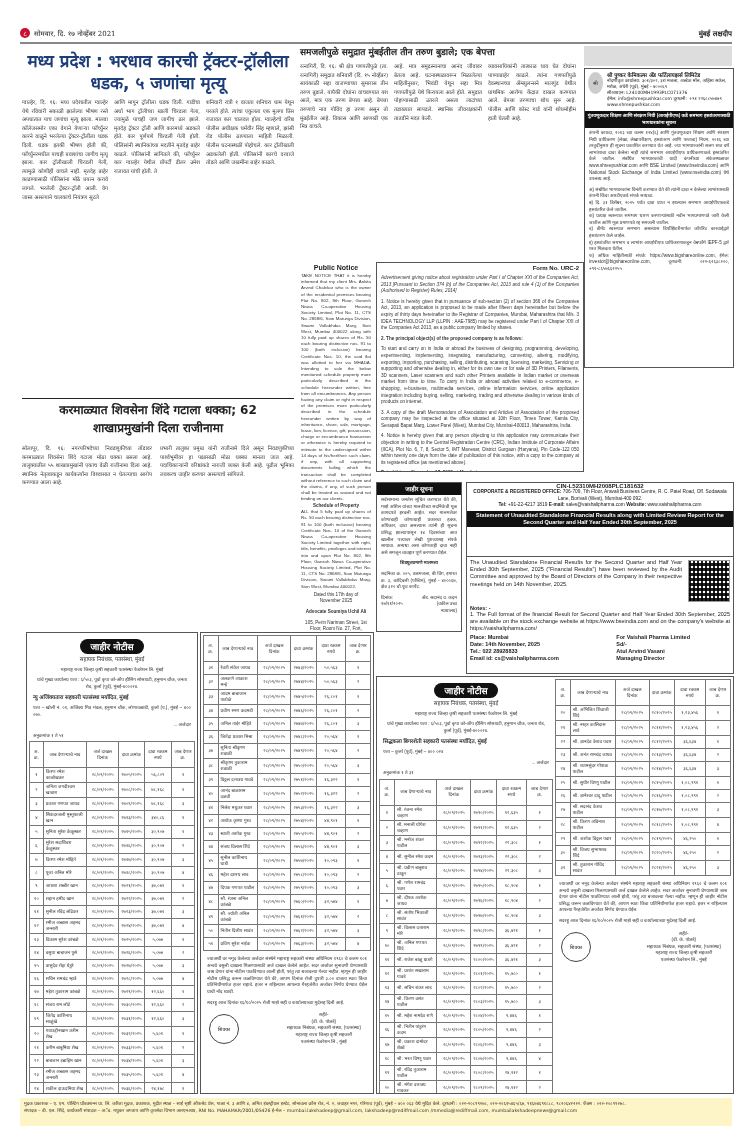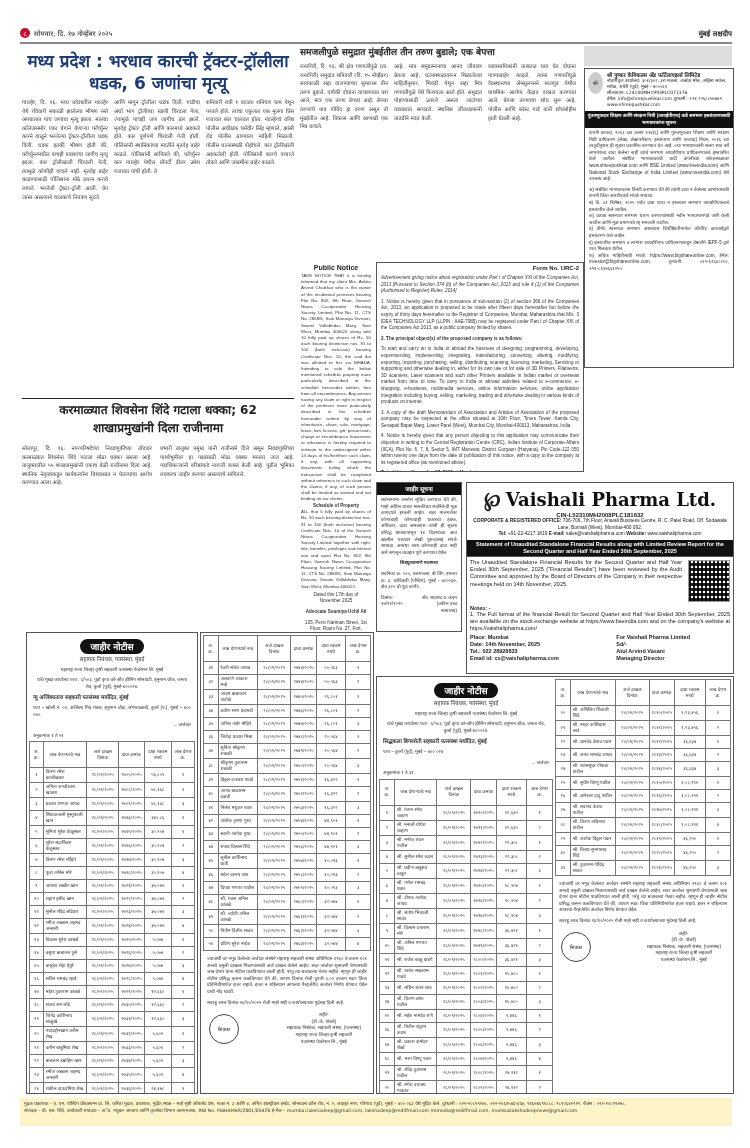--- a/index.html
+++ b/index.html
@@ -26,27 +26,27 @@
 .footer{position:absolute;left:20px;top:1098px;width:712px;height:28px;background:#fdf5c8;font-size:4.6px;line-height:6.5px;padding:3px 4px;color:#333;font-family:"DejaVu Sans",sans-serif}
 .vlogo{font-family:"DejaVu Serif",serif;font-size:28px;color:#111}
 .seal{display:inline-flex;width:30px;height:30px;border:1px solid #444;border-radius:50%;align-items:center;justify-content:center;font-size:5px}
 </style>
 </head>
 <body>
 
 <div class="hdr">
   <div class="hdr-left">
     <span class="pgnum">८</span>
-    <span>सोमवार, दि. १७ नोव्हेंबर २०२५</span>
+    <span>सोमवार, दि. १७ नोव्हेंबर 2021</span>
   </div>
   <span class="masthead">मुंबई लक्षदीप</span>
 </div>
 <div class="rule"></div>
 
-<div class="h1" style="left:22px;top:50px;width:272px;font-size:17px;line-height:22px">मध्य प्रदेश : भरधाव कारची ट्रॅक्टर-ट्रॉलीला धडक, 6 जणांचा मृत्यू</div>
+<div class="h1" style="left:22px;top:50px;width:272px;font-size:17px;line-height:22px">मध्य प्रदेश : भरधाव कारची ट्रॅक्टर-ट्रॉलीला धडक, ५ जणांचा मृत्यू</div>
 <div class="col" style="left:22px;top:98px;width:86px;height:280px;overflow:hidden">ग्वाल्हेर, दि. १६: मध्य प्रदेशातील ग्वाल्हेर येथे रविवारी सकाळी झालेल्या भीषण रस्ते अपघातात पाच जणांचा मृत्यू झाला. मालवा कॉलेजसमोर एका वेगाने येणाऱ्या फॉर्च्युनर कारने वाळूने भरलेल्या ट्रॅक्टर-ट्रॉलीला धडक दिली. धडक इतकी भीषण होती की, फॉर्च्युनरमधील पाचही प्रवाशांचा जागीच मृत्यू झाला. कार ट्रॉलीखाली चिरडली गेली, त्यामुळे कोणीही वाचले नाही. मृतदेह बाहेर काढण्यासाठी पोलिसांना मोठे प्रयत्न करावे लागले. भरलेली ट्रॅक्टर-ट्रॉली आली. वेग जास्त असल्याने चालकाचे नियंत्रण सुटले</div>
 <div class="col" style="left:114px;top:98px;width:86px;height:280px;overflow:hidden">आणि मागून ट्रॉलीला धडक दिली. गाडीचा अर्धा भाग ट्रॉलीच्या खाली चिरडला गेला, ज्यामुळे पाचही जण जागीच ठार झाले. मृतदेह ट्रॅक्टर ट्रॉली आणि कारमध्ये अडकले होते. कार पूर्णपणे चिरडली गेली होती. पोलिसांनी स्थानिकांच्या मदतीने मृतदेह बाहेर काढले. पोलिसांनी सांगितले की, फॉर्च्युनर कार ग्वाल्हेर येथील प्रॉपर्टी डीलर उमेश राजावत यांची होती. ते</div>
 <div class="col" style="left:206px;top:98px;width:88px;height:280px;overflow:hidden">शनिवारी रात्री १ वाजता शनिचरा धाम येथून परतले होते. त्यांचा एकुलता एक मुलगा प्रिंस राजावत कार चालवत होता. ग्वाल्हेरचे वरिष्ठ पोलीस अधीक्षक धर्मवीर सिंह म्हणाले, झांसी रोड पोलीस ठाण्याला माहिती मिळाली. पोलीस घटनास्थळी पोहोचले. कार ट्रॉलीखाली अडकलेली होती. पोलिसांनी कारचे दरवाजे तोडले आणि जखमींना बाहेर काढले.</div>
 <div style="position:absolute;left:22px;top:398px;width:272px;height:1px;background:#222"></div>
 
 <div class="h2 center" style="left:22px;top:402px;width:272px;font-size:12px;line-height:16px">करमाळ्यात शिवसेना शिंदे गटाला धक्का; 62</div>
 <div class="h2 center" style="left:22px;top:420px;width:272px;font-size:12px;line-height:16px">शाखाप्रमुखांनी दिला राजीनामा</div>
 <div class="col" style="left:22px;top:444px;width:130px;height:178px;overflow:hidden">सोलापूर, दि. १६: नगरपरिषदेच्या निवडणुकीच्या तोंडावर करमाळ्यात शिवसेना शिंदे गटाला मोठा धक्का बसला आहे. तालुक्यातील ५५ शाखाप्रमुखांनी एकाच वेळी राजीनामा दिला आहे. स्थानिक नेतृत्वाकडून कार्यकर्त्यांना विश्वासात न घेतल्याचा आरोप करण्यात आला आहे.</div>
 <div class="col" style="left:160px;top:444px;width:134px;height:178px;overflow:hidden">प्रभारी तालुका प्रमुख यांनी राजीनामे दिले असून निवडणुकीच्या पार्श्वभूमीवर हा पक्षासाठी मोठा धक्का मानला जात आहे. पदाधिकाऱ्यांनी वरिष्ठांकडे नाराजी व्यक्त केली आहे. पुढील भूमिका लवकरच जाहीर करणार असल्याचे सांगितले.</div>
 
@@ -107,24 +107,20 @@
   <div class="sm center" style="font-weight:bold">शिडयुलप्रमाणे मालमत्ता</div>
   <div class="sm">सदनिका क्र. ००५, तळमजला, बी विंग, इमारत क्र. ३, कांदिवली (पश्चिम), मुंबई - ४०००६७, क्षेत्र ३२० चौ.फूट कार्पेट.</div>
   <div style="display:flex;justify-content:space-between">
     <div class="sm">दिनांक: १७/११/२०२५</div>
     <div class="sm" style="white-space:pre-line;text-align:right">ॲड. सदानंद व. कदम
 (वकील उच्च न्यायालय)</div>
   </div>
 </div>
 
 <div class="box" style="left:466px;top:482px;width:268px;height:152px;overflow:hidden">
-  <div style="text-align:center;margin-top:2px">
-    <span style="font-size:20px;font-weight:bold;font-family:'DejaVu Serif',serif">℘</span>
-    <span class="vlogo" style="font-size:18px;font-weight:bold">Vaishali Pharma Ltd.</span>
-  </div>
   <div class="center" style="font-family:'Liberation Sans',sans-serif;font-size:6px;font-weight:bold">CIN-L52310MH2008PLC181632</div>
   <div class="center" style="font-family:'Liberation Sans',sans-serif;font-size:4.8px;line-height:6.5px;padding:0 4px">
     <b>CORPORATE &amp; REGISTERED OFFICE:</b> <span>706-709, 7th Floor, Aravali Business Centre, R. C. Patel Road, Off. Sodawala Lane, Borivali (West), Mumbai-400 092.</span>
   </div>
   <div class="center" style="font-family:'Liberation Sans',sans-serif;font-size:4.8px;line-height:6.5px">
     <b>Tel:</b> <span>+91-22-4217 1819</span>
     <b>E-mail:</b> <span>sales@vaishalipharma.com</span>
     <b>Website:</b> <span>www.vaishalipharma.com</span>
   </div>
   <div class="blackbar" style="font-size:5.5px;line-height:7px;padding:1px 4px;margin-top:2px">Statement of Unaudited Standalone Financial Results along with Limited Review Report for the Second Quarter and Half Year Ended 30th September, 2025</div>

